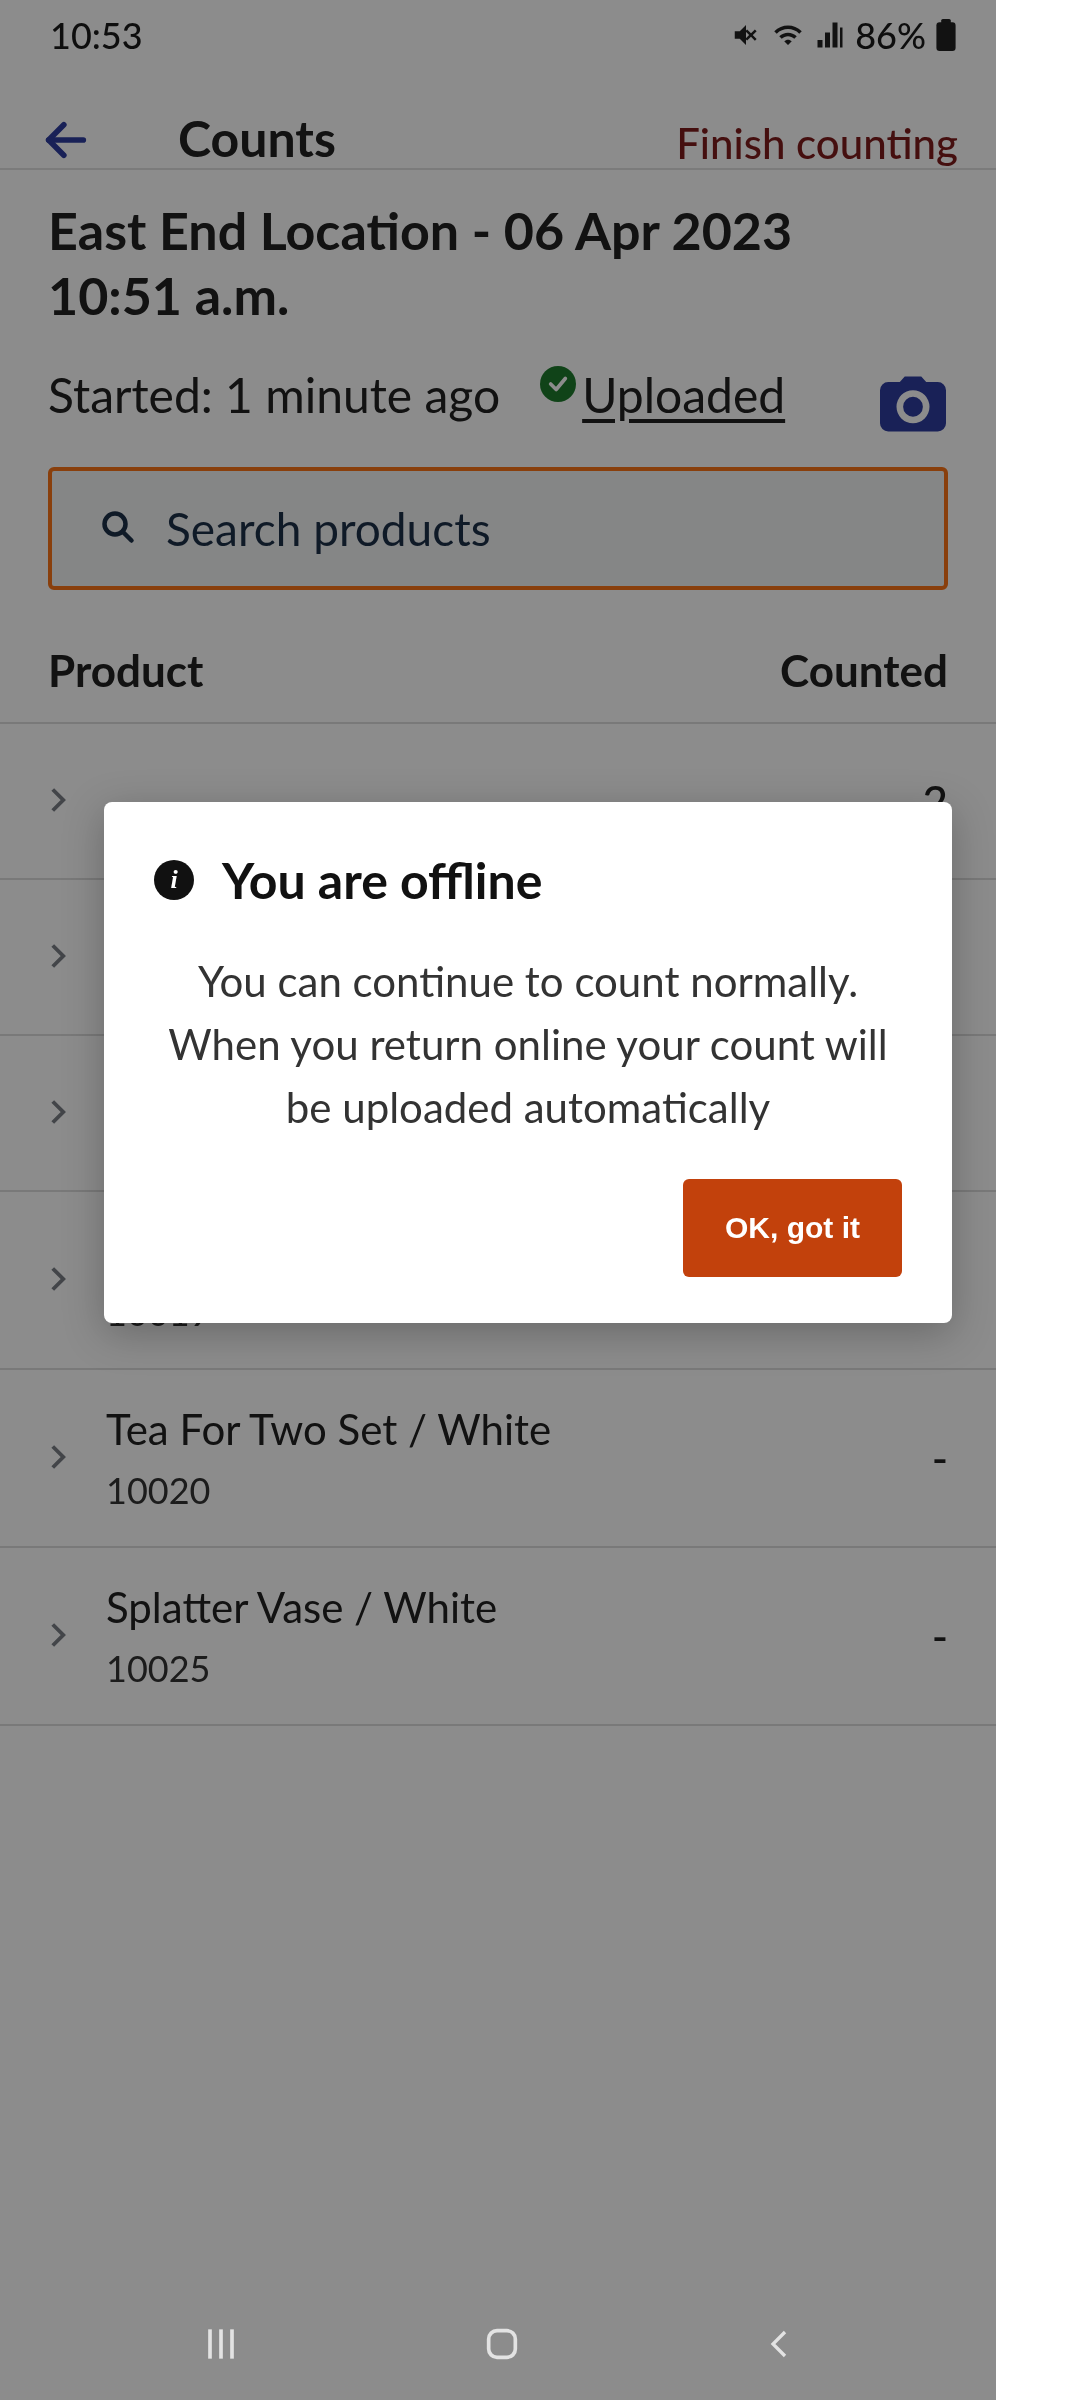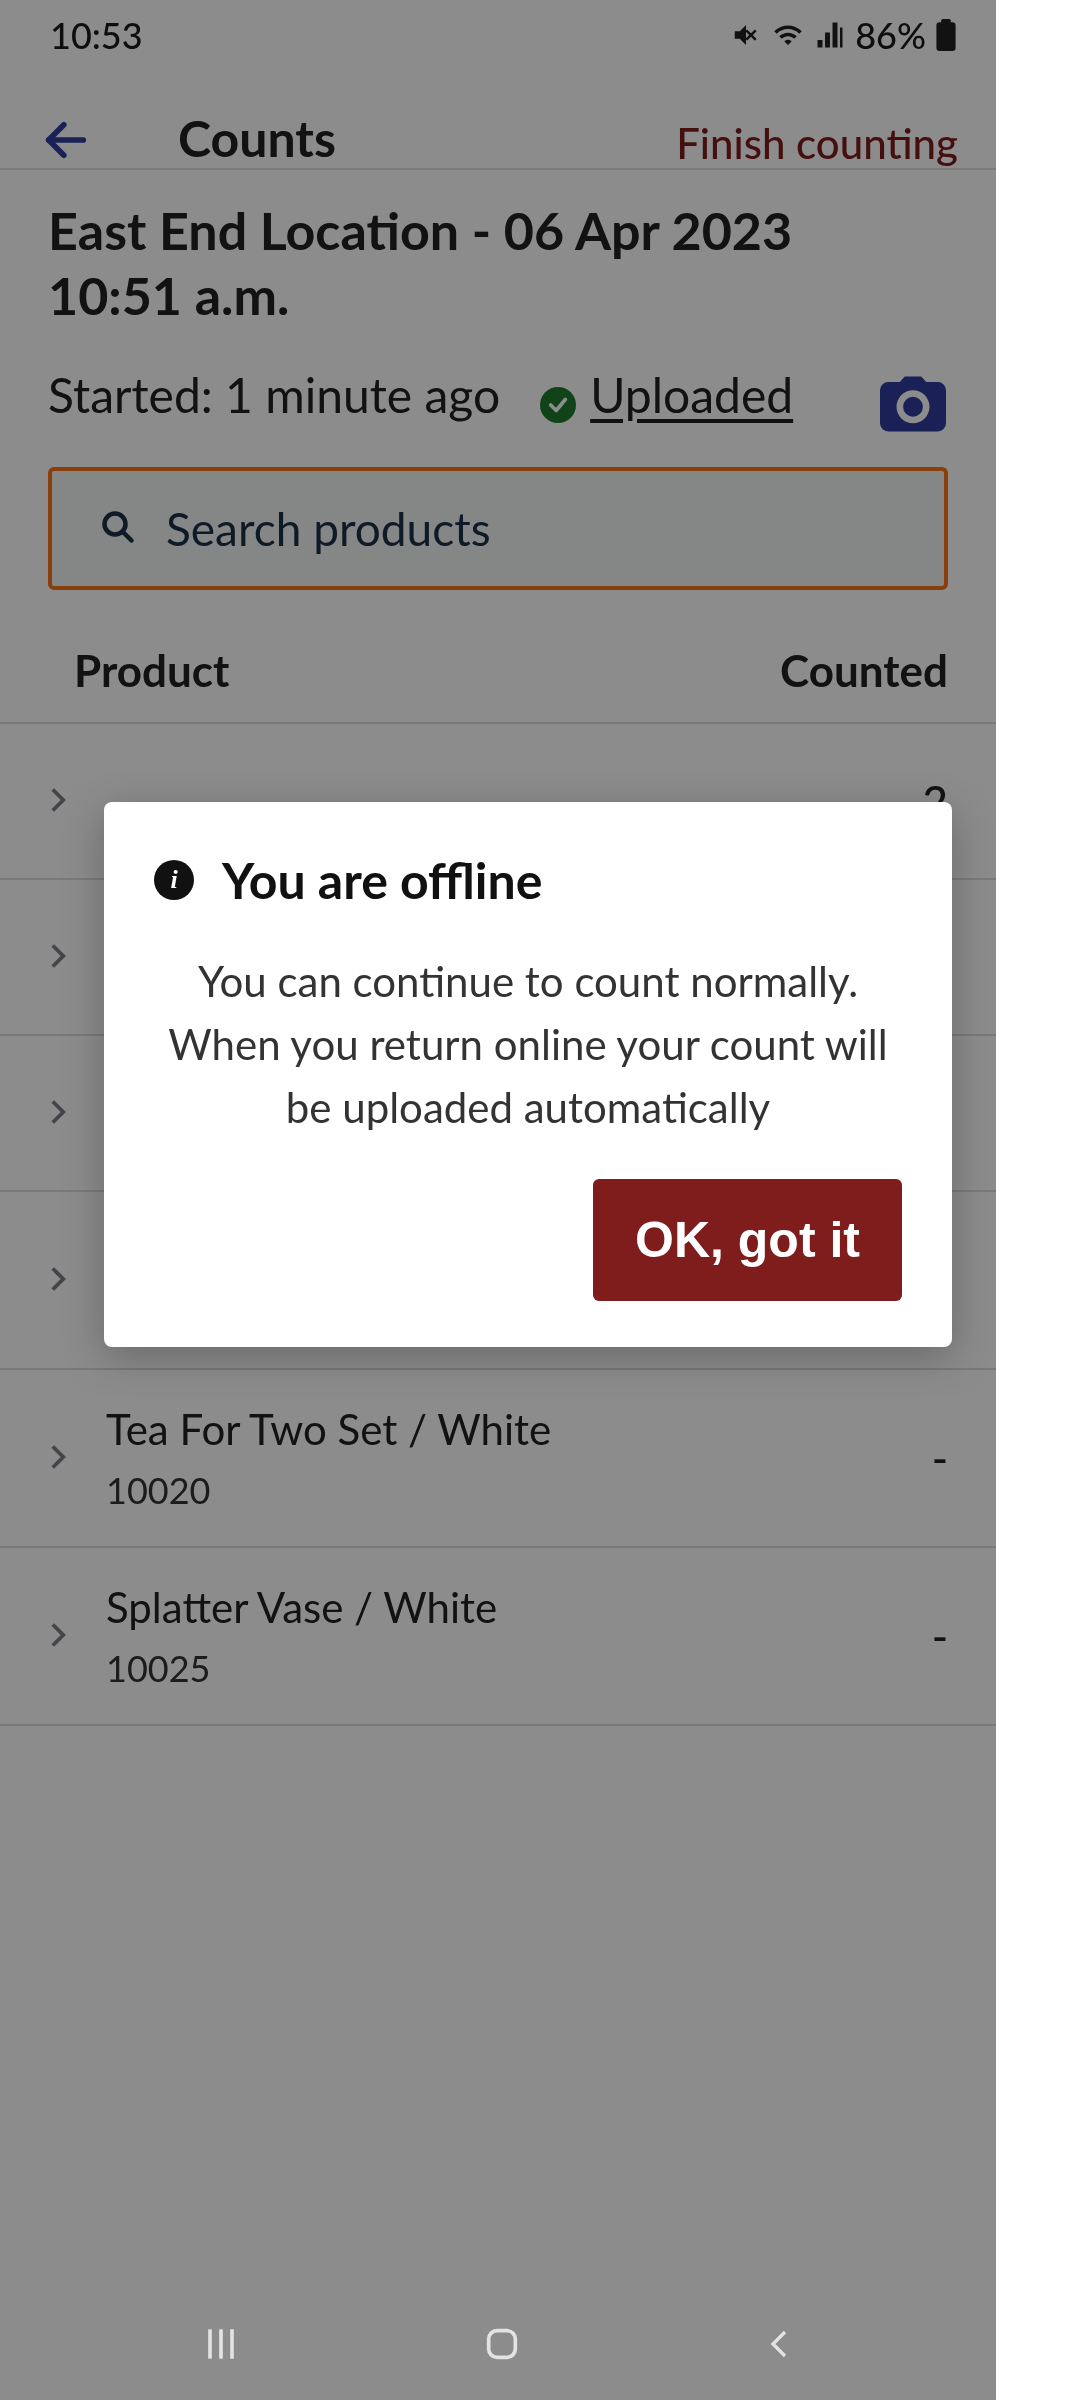--- a/index.html
+++ b/index.html
@@ -16,29 +16,29 @@
   .back-arrow { width: 56px; height: 56px; display: flex; align-items: center; justify-content: center; color: #2e3d9f; margin-right: 56px; }
   .header-title { font-size: 50px; font-weight: 700; color: #222; flex: 0 0 auto; }
   .header-action { margin-left: auto; font-size: 42px; color: #7f1d1d; font-weight: 500; }
 
   
   .page { padding: 28px 48px 0 48px; }
   .page-title { font-size: 52px; font-weight: 700; color: #222; line-height: 1.25; max-width: 800px; }
   .camera-btn { position: absolute; right: 50px; top: 376px; color: #2e3d9f; }
   .meta-row { margin-top: 38px; display: flex; align-items: center; gap: 40px; font-size: 48px; color: #222; }
   .meta-started { }
-  .upload-status { display: flex; align-items: flex-end; gap: 14px; }
+  .upload-status { display: flex; align-items: flex-start; gap: 6px; }
   .upload-check { width: 36px; height: 36px; border-radius: 50%; background: #1e7b2c; display: flex; align-items: center; justify-content: center; color: #fff; }
   .upload-text { text-decoration: underline; text-underline-offset: 6px; color: #222; }
 
   .search-box { margin-top: 44px; border: 4px solid #f97316; border-radius: 6px; background: #f3f4f5; padding: 30px 48px; display: flex; align-items: center; gap: 30px; }
   .search-box .sicon { color: #1d3048; }
   .search-placeholder { font-size: 46px; color: #1d3048; }
 
-  .table-header { display: flex; align-items: flex-end; justify-content: space-between; margin-top: 54px; padding-bottom: 26px; font-size: 44px; font-weight: 700; color: #222; margin-left: 26px; }
+  .table-header { display: flex; align-items: flex-end; justify-content: space-between; margin-top: 54px; padding-bottom: 26px; font-size: 44px; font-weight: 700; color: #222; }
   .list { border-top: 2px solid #ddd; margin: 0 -48px; }
   .row { display: flex; align-items: center; border-bottom: 2px solid #ddd; padding: 34px 48px 34px 48px; min-height: 156px; gap: 30px; }
   .row .chev { width: 28px; color: #7a7f86; flex: 0 0 auto; }
   .row .info { flex: 1 1 auto; display: flex; flex-direction: column; gap: 14px; }
   .row .pname { font-size: 42px; color: #222; }
   .row .psku { font-size: 36px; color: #333; }
   .row .count { font-size: 44px; font-weight: 500; color: #222; min-width: 60px; text-align: right; }
 
   
   .navbar { position: absolute; bottom: 0; left: 0; right: 0; height: 110px; display: flex; align-items: center; justify-content: space-around; padding: 0 80px; }
@@ -47,21 +47,21 @@
   
   .scrim { position: absolute; inset: 0; background: rgba(0,0,0,0.45); }
 
   
   .dialog { position: absolute; left: 104px; top: 802px; width: 848px; background: #fff; border-radius: 8px; padding: 48px 50px 46px 50px; box-shadow: 0 10px 40px rgba(0,0,0,0.25); }
   .dialog-title-row { display: flex; align-items: center; gap: 28px; margin-bottom: 40px; }
   .dialog-icon { width: 40px; height: 40px; border-radius: 50%; background: #111; color: #fff; display: flex; align-items: center; justify-content: center; font-weight: 700; font-size: 26px; flex: 0 0 auto; font-style: italic; font-family: Georgia, serif; }
   .dialog-title { font-size: 50px; font-weight: 700; color: #111; }
   .dialog-body { font-size: 42px; color: #333; line-height: 1.5; text-align: center; }
   .dialog-actions { display: flex; justify-content: flex-end; margin-top: 40px; }
-  .dialog-btn { background: #7f1d1d; color: #fff; font-size: 50px; font-weight: 600; padding: 32px 42px; border-radius: 6px; border: none; }
+  .dialog-btn { background: #c2410c; color: #fff; font-size: 30px; font-weight: 600; padding: 32px 42px; border-radius: 6px; border: none; }
 </style>
 </head>
 <body>
 
 <div class="screen">
 
   <div class="status-bar">
     <span>10:53</span>
     <div class="status-right">
       <span>

